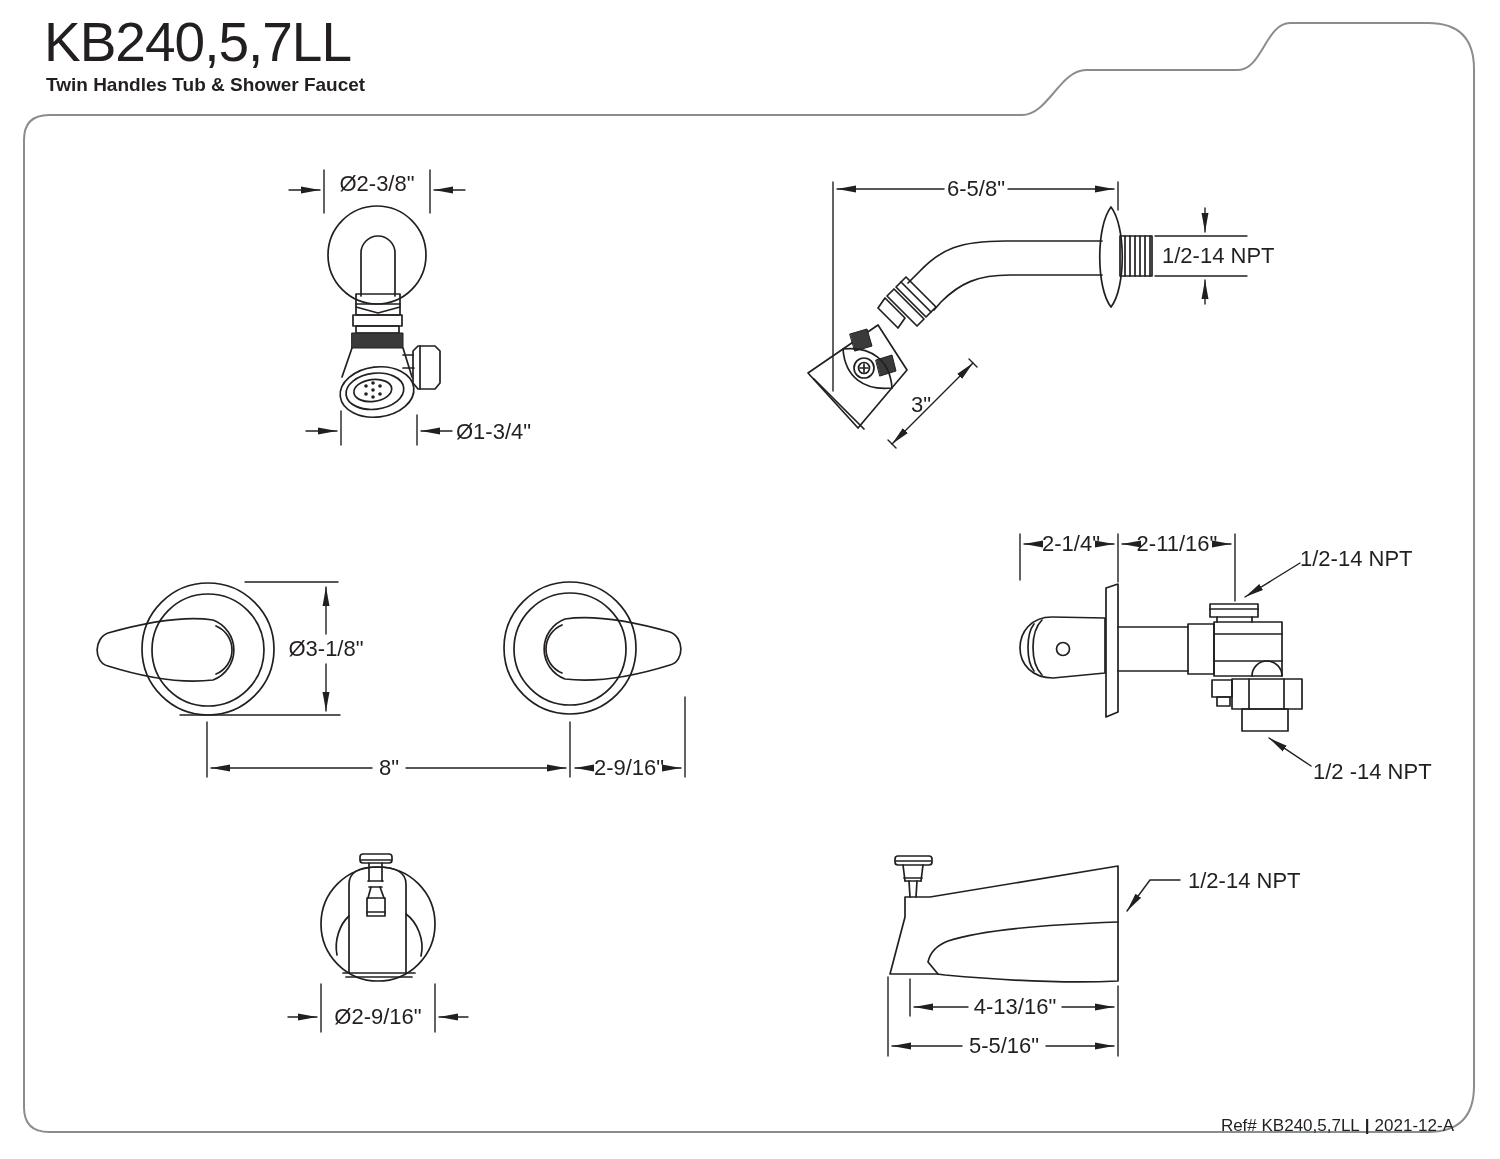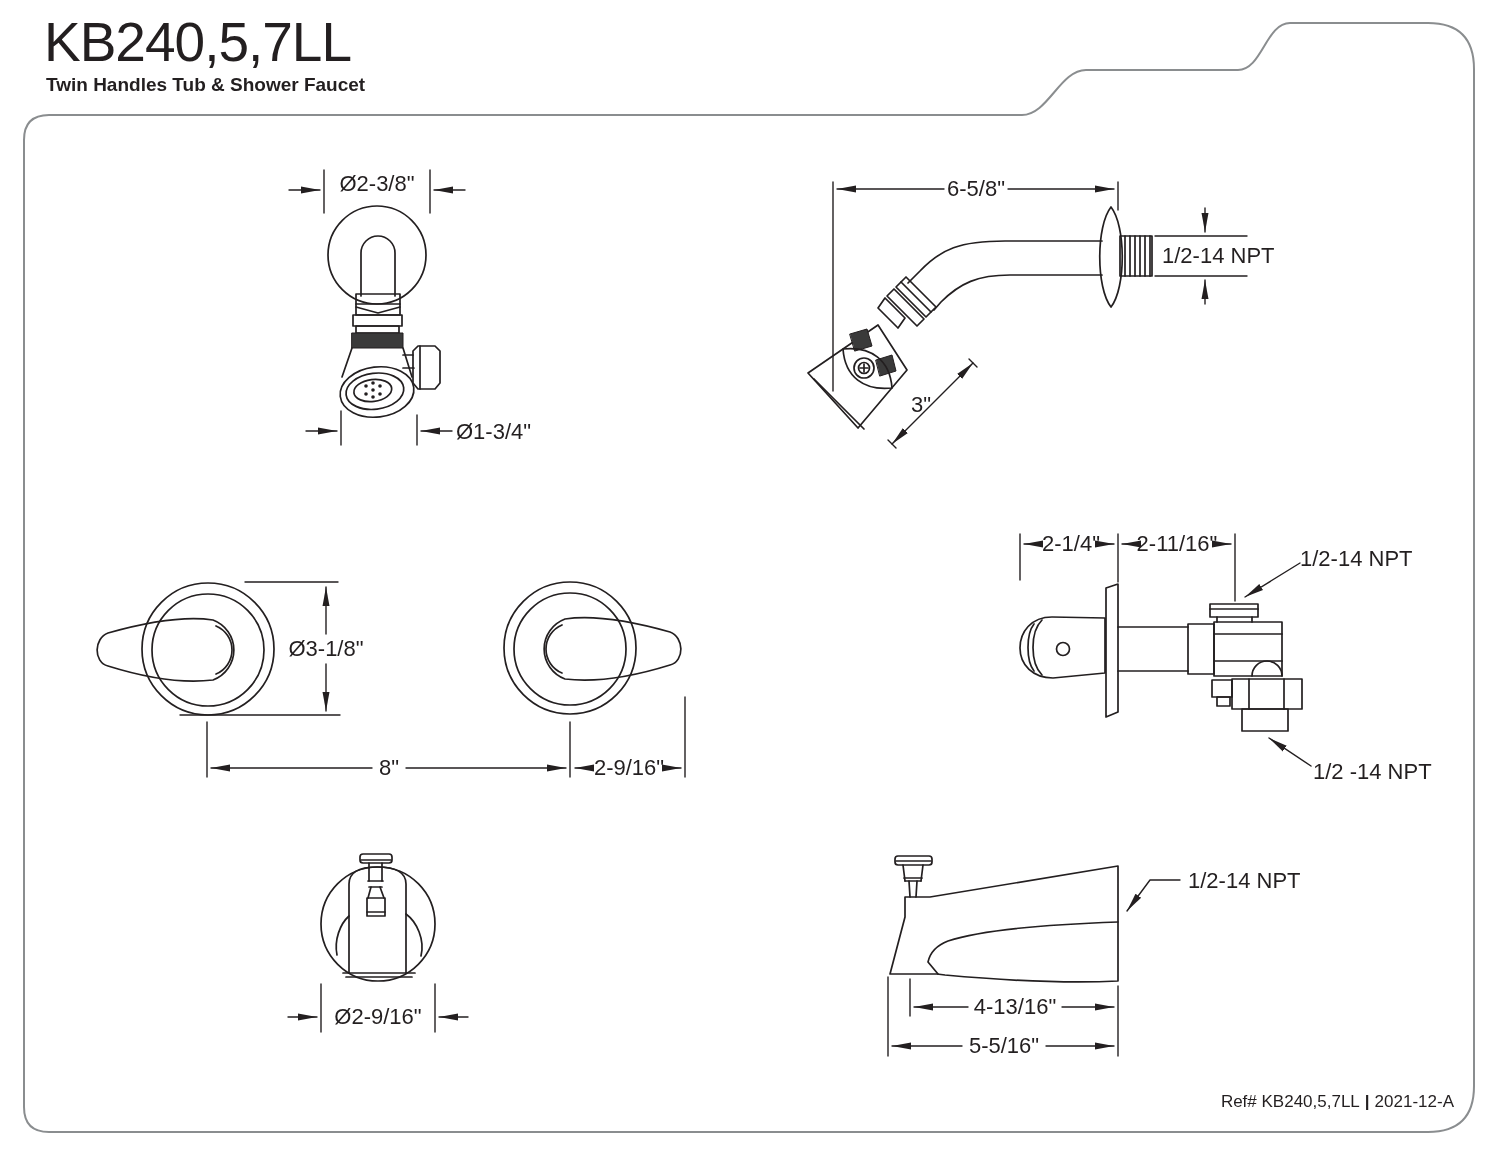--- a/index.html
+++ b/index.html
@@ -1,20 +1,20 @@
 <!DOCTYPE html>
 <html><head>
 <meta charset="utf-8">
 <style>
   html,body{margin:0;padding:0;background:#fff;}
   .canvas{position:relative;width:1500px;height:1159px;background:#ffffff;overflow:hidden;
           font-family:"Liberation Sans", sans-serif;color:#231f20;}
   .page-title{position:absolute;left:44px;top:10px;font-size:55px;font-weight:normal;letter-spacing:-1px;white-space:nowrap;}
   .page-subtitle{position:absolute;left:46px;top:74px;font-size:19px;font-weight:bold;white-space:nowrap;}
-  .footer-ref{position:absolute;top:1092px;right:46px;font-size:17px;white-space:nowrap;}
+  .footer-ref{position:absolute;top:1116px;right:46px;font-size:17px;white-space:nowrap;}
   .footer-ref .sep{font-weight:bold;margin:0 5px;}
   svg.sheet{position:absolute;left:0;top:0;}
   svg.sheet path,svg.sheet line,svg.sheet rect,svg.sheet circle,svg.sheet ellipse,
   svg.sheet polyline,svg.sheet polygon{stroke:#231f20;stroke-width:1.7;fill:none;stroke-linecap:round;stroke-linejoin:round;}
   svg.sheet .dim{stroke-width:1.4;}
   svg.sheet .borderline{stroke:#8a8d8f;stroke-width:2;}
   svg.sheet .dark{fill:#3a3a3a;stroke:#231f20;stroke-width:1;}
   svg.sheet .dot{fill:#231f20;stroke:none;}
   svg.sheet text{fill:#231f20;stroke:none;font-family:"Liberation Sans", sans-serif;font-size:22px;}
   svg.sheet text.mid{text-anchor:middle;}

